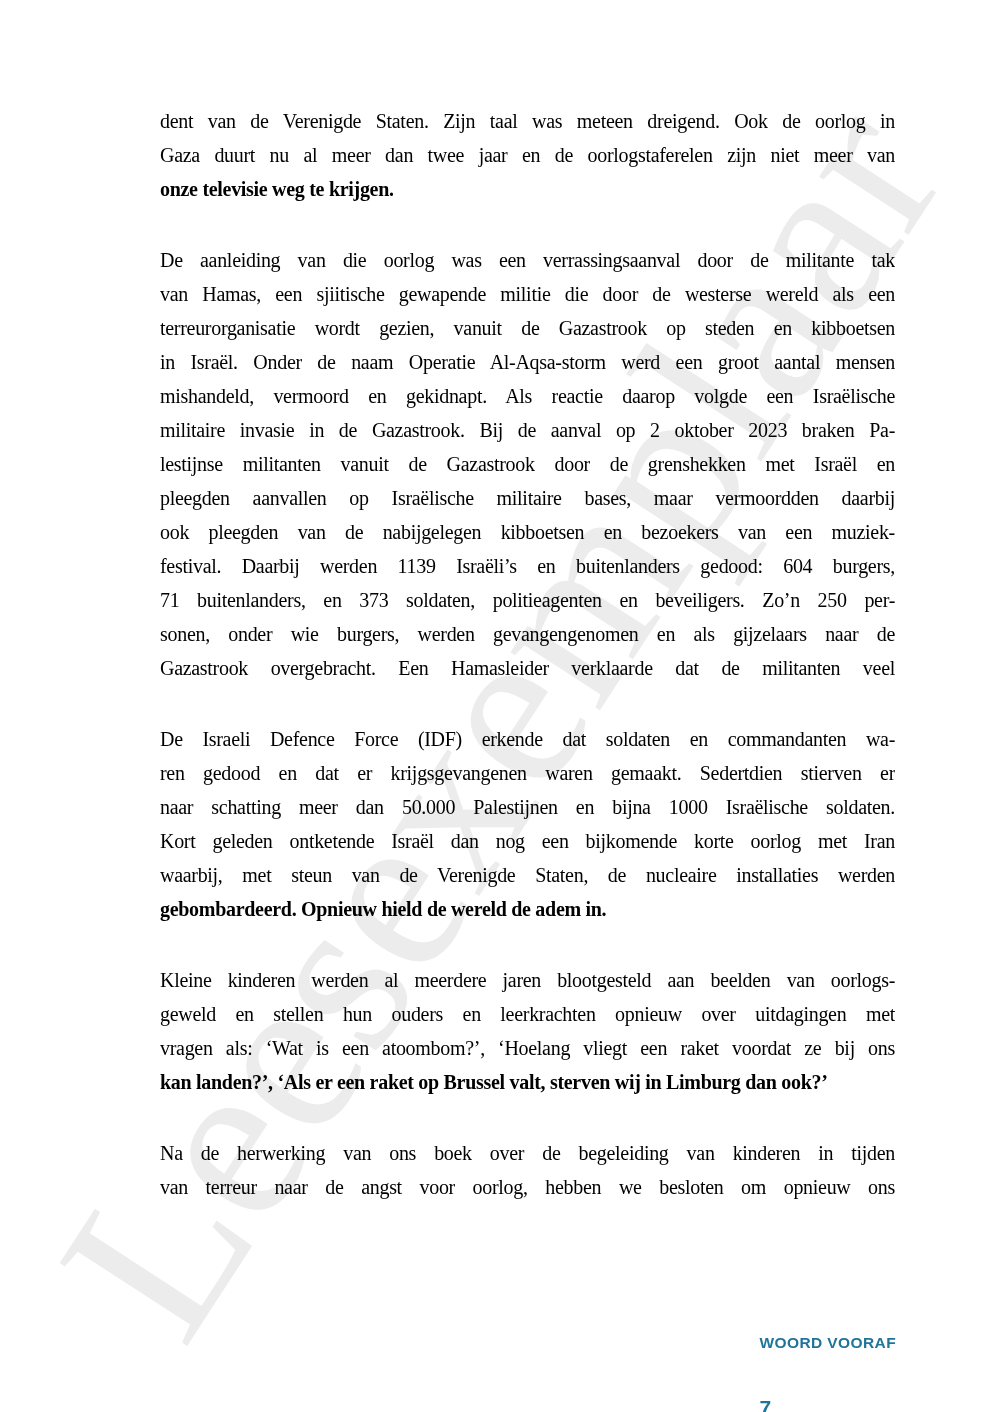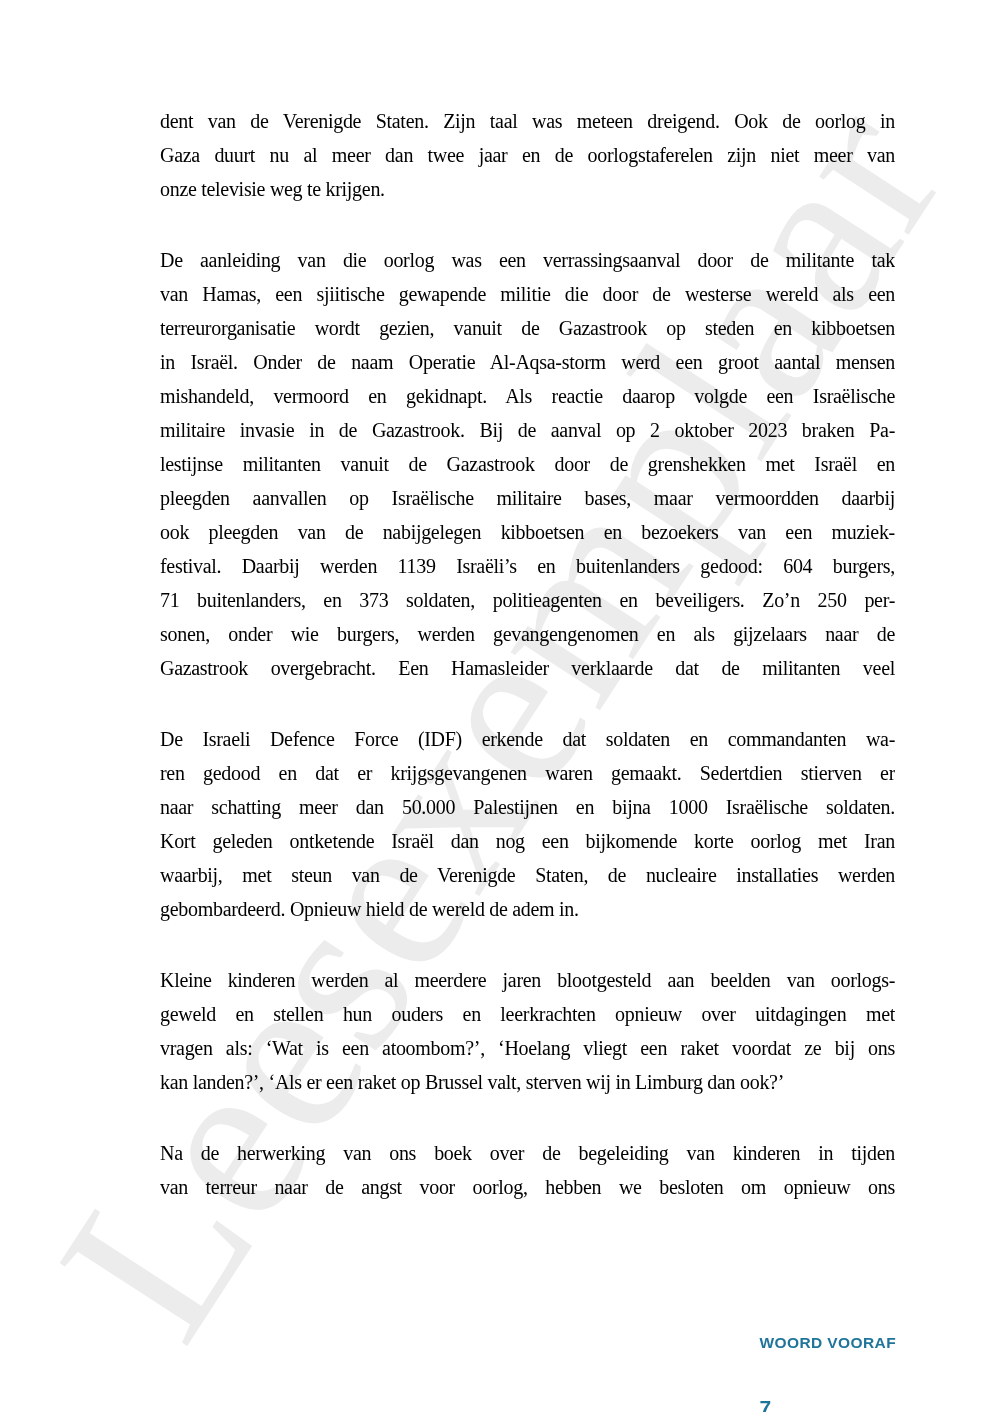--- a/index.html
+++ b/index.html
@@ -41,21 +41,21 @@
     letter-spacing: -0.3px;
     color: #000000;
   }
   .para + .para { margin-top: 37px; }
   .line {
     height: 34px;
     overflow: hidden;
     text-align: justify;
     text-align-last: justify;
   }
-  .line.last { text-align-last: left; }
+  .line.last { text-align-last: left; font-weight: bold; }
   .footer {
     position: absolute;
     top: 1334px;
     right: 104px;
     display: flex;
     align-items: baseline;
     gap: 44px;
     z-index: 1;
     flex-direction: column;
   }

